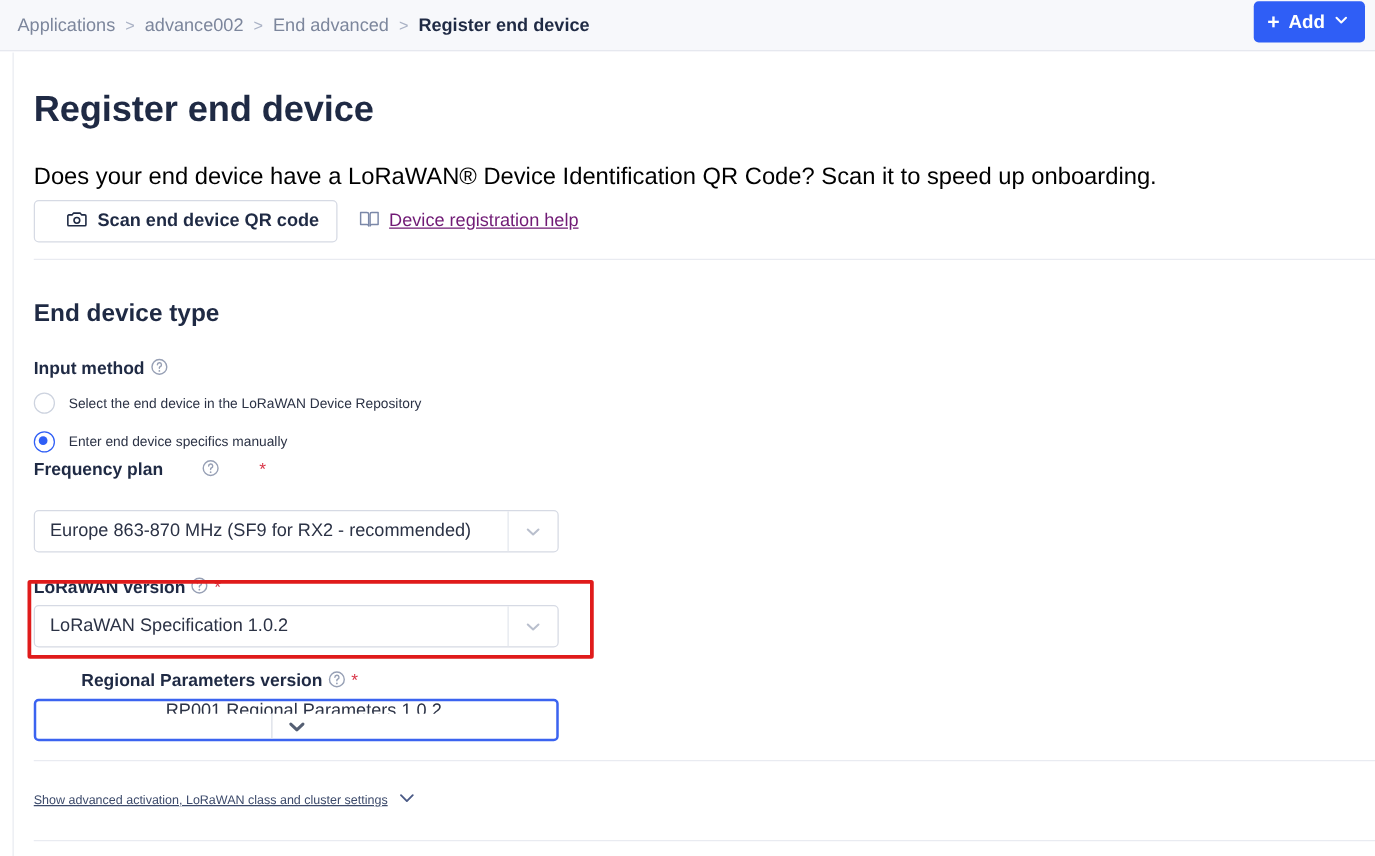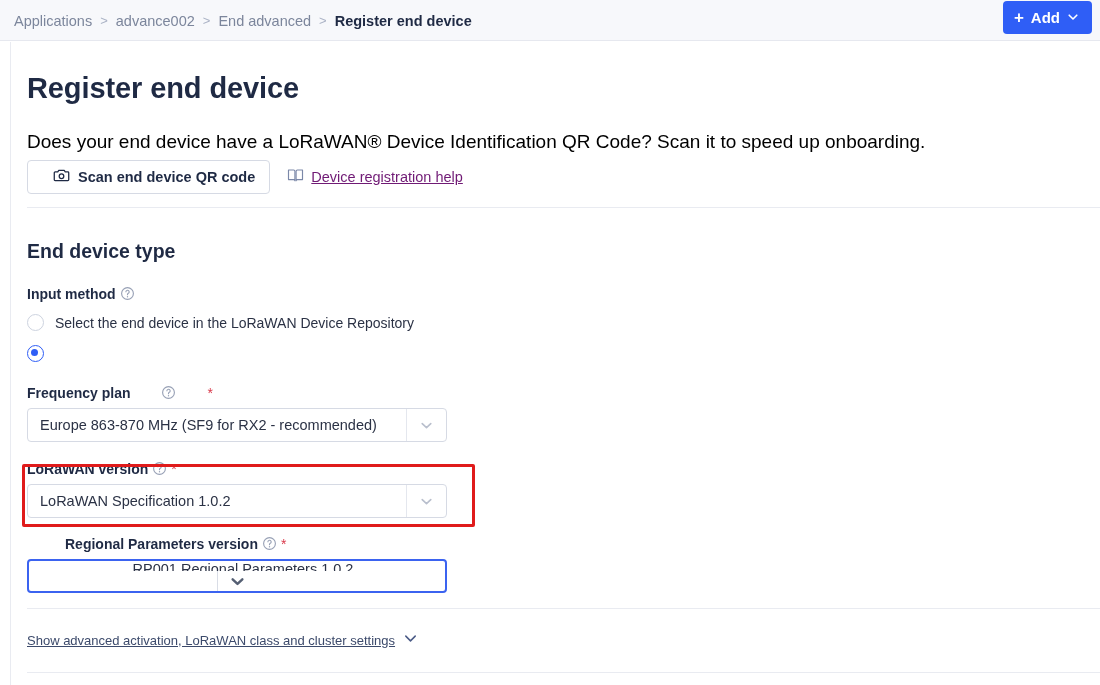--- a/index.html
+++ b/index.html
@@ -97,38 +97,38 @@
   }
   .req { color: #d9384a; font-size: 14px; font-weight: normal; }
 
   .info-icon { display: block; }
 
   .label-input-method { position: absolute; left: 16px; top: 244px; }
 
   .radio-row {
     position: absolute; left: 16px;
     display: flex; align-items: center; gap: 11px;
-    font-size: 14px; color: #2b3245;
+    font-size: 11px; color: #2b3245;
     cursor: pointer;
   }
   .radio-row.r1 { top: 272px; }
   .radio-row.r2 { top: 303px; }
   .radio {
     width: 17px; height: 17px; border-radius: 50%;
     border: 1.5px solid #cdd3df; background: #fff;
     flex: 0 0 auto; position: relative;
   }
   .radio.checked { border-color: #2f5ef6; }
   .radio.checked::after {
     content: ""; position: absolute;
     left: 3.2px; top: 3.2px; width: 7.2px; height: 7.2px;
     border-radius: 50%; background: #2f5ef6;
   }
 
-  .label-freq { position: absolute; left: 16px; top: 343px; gap: 31px; }
+  .label-freq { position: absolute; left: 16px; top: 325px; gap: 31px; }
   .label-lora { position: absolute; left: 16px; top: 419px; }
   .label-rp   { position: absolute; left: 16px; top: 494px; padding-left: 38px; }
 
   .select {
     position: absolute; left: 16px;
     width: 420px; height: 34px;
     background: #fff;
     border: 1px solid #d6dae4; border-radius: 4px;
     display: flex; align-items: center;
     font-size: 14.5px; color: #2b3245;
@@ -153,21 +153,21 @@
     width: 453px; height: 63px;
     border: 3px solid #e01b1b;
     border-radius: 2px;
     pointer-events: none;
     z-index: 5;
   }
 
   .advanced-link {
     position: absolute; left: 16px; top: 589px;
     display: flex; align-items: center; gap: 8px;
-    font-size: 13px; color: #3c4a6b;
+    font-size: 10px; color: #3c4a6b;
     cursor: pointer;
   }
   .advanced-link .txt { text-decoration: underline; }
 </style>
 </head>
 <body>
 
 <div id="app">
 
   <div class="header-bar">
@@ -235,20 +235,21 @@
         </span>
       </div>
 
       <label class="radio-row r1">
         <span class="radio"></span>
         <span>Select the end device in the LoRaWAN Device Repository</span>
       </label>
 
       <label class="radio-row r2">
         <span class="radio checked"></span>
+        <span>Enter end device specifics manually</span>
       </label>
 
       <div class="field-label label-freq">
         <span>Frequency plan</span>
         <span class="info-icon">
           <svg width="15" height="15" viewBox="0 0 16 16" aria-hidden="true">
             <circle cx="8" cy="8" r="6.3" fill="none" stroke="#97a0b5" stroke-width="1.2"></circle>
             <path d="M6.3 6.2a1.75 1.75 0 1 1 2.3 1.7c-.45.2-.6.5-.6.95v.35" fill="none" stroke="#97a0b5" stroke-width="1.2" stroke-linecap="round"></path>
             <circle cx="8" cy="11.5" r="0.75" fill="#97a0b5"></circle>
           </svg>

